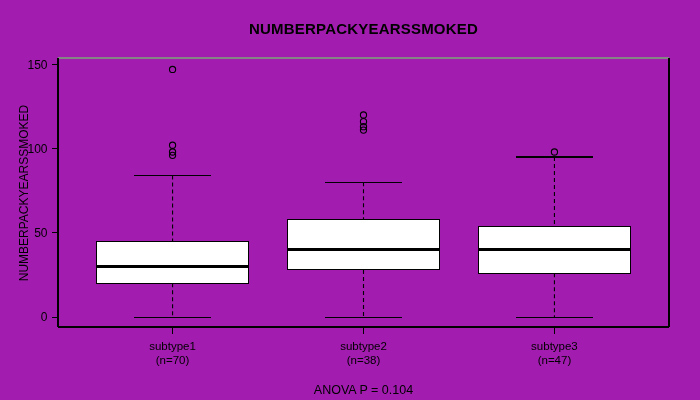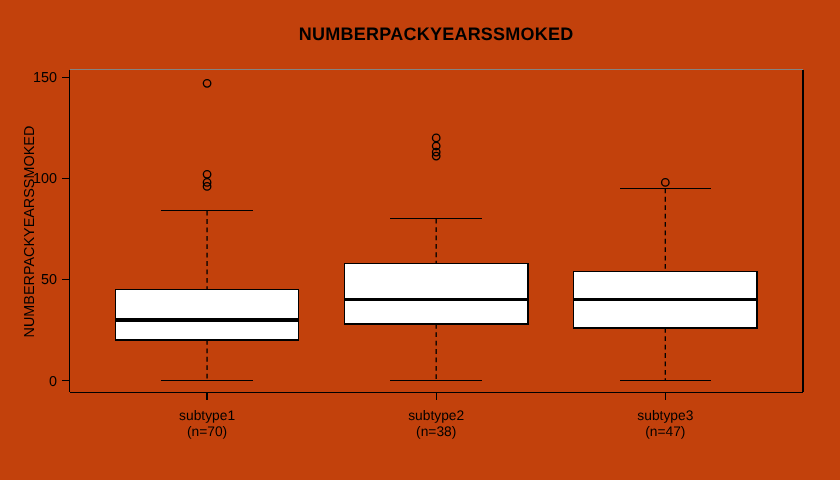--- a/index.html
+++ b/index.html
@@ -4,21 +4,21 @@
 <style>
   html, body {
     margin: 0;
     padding: 0;
     background: #ffffff;
   }
   .figure {
     position: relative;
     width: 700px;
     height: 400px;
-    background: #c2410c;
+    background: #a21caf;
     font-family: "Liberation Sans", sans-serif;
     color: #000000;
     overflow: hidden;
   }
   .chart-title {
     position: absolute;
     left: 58px;
     top: 20px;
     width: 611px;
     text-align: center;
@@ -110,13 +110,14 @@
       <line x1="516.25" y1="157.04320601127114" x2="592.625" y2="157.04320601127114" stroke="#000000" stroke-width="1.1" shape-rendering="crispEdges"></line>
       <line x1="516.25" y1="317.06199123356294" x2="592.625" y2="317.06199123356294" stroke="#000000" stroke-width="1.1" shape-rendering="crispEdges"></line>
       <rect x="478.0625" y="226.1039448966813" width="152.75" height="47.16343143393863" fill="#ffffff" stroke="#000000" stroke-width="1.1" shape-rendering="crispEdges"></rect>
       <line x1="478.0625" y1="249.6856606136506" x2="630.8125" y2="249.6856606136506" stroke="#000000" stroke-width="3" shape-rendering="crispEdges"></line>
       <circle cx="554.4375" cy="151.98998121477774" r="3.1" fill="none" stroke="#000000" stroke-width="1.1"></circle>
       <line x1="554.4375" y1="327" x2="554.4375" y2="333.5" stroke="#000000" stroke-width="1.1" shape-rendering="crispEdges"></line>
       <text x="554.4375" y="350" text-anchor="middle" font-size="11.5px">subtype3</text>
       <text x="554.4375" y="363.5" text-anchor="middle" font-size="11.5px">(n=47)</text>
     </svg>
 
+  <div class="annotation">ANOVA P = 0.104</div>
 </div>
 
 </body></html>

